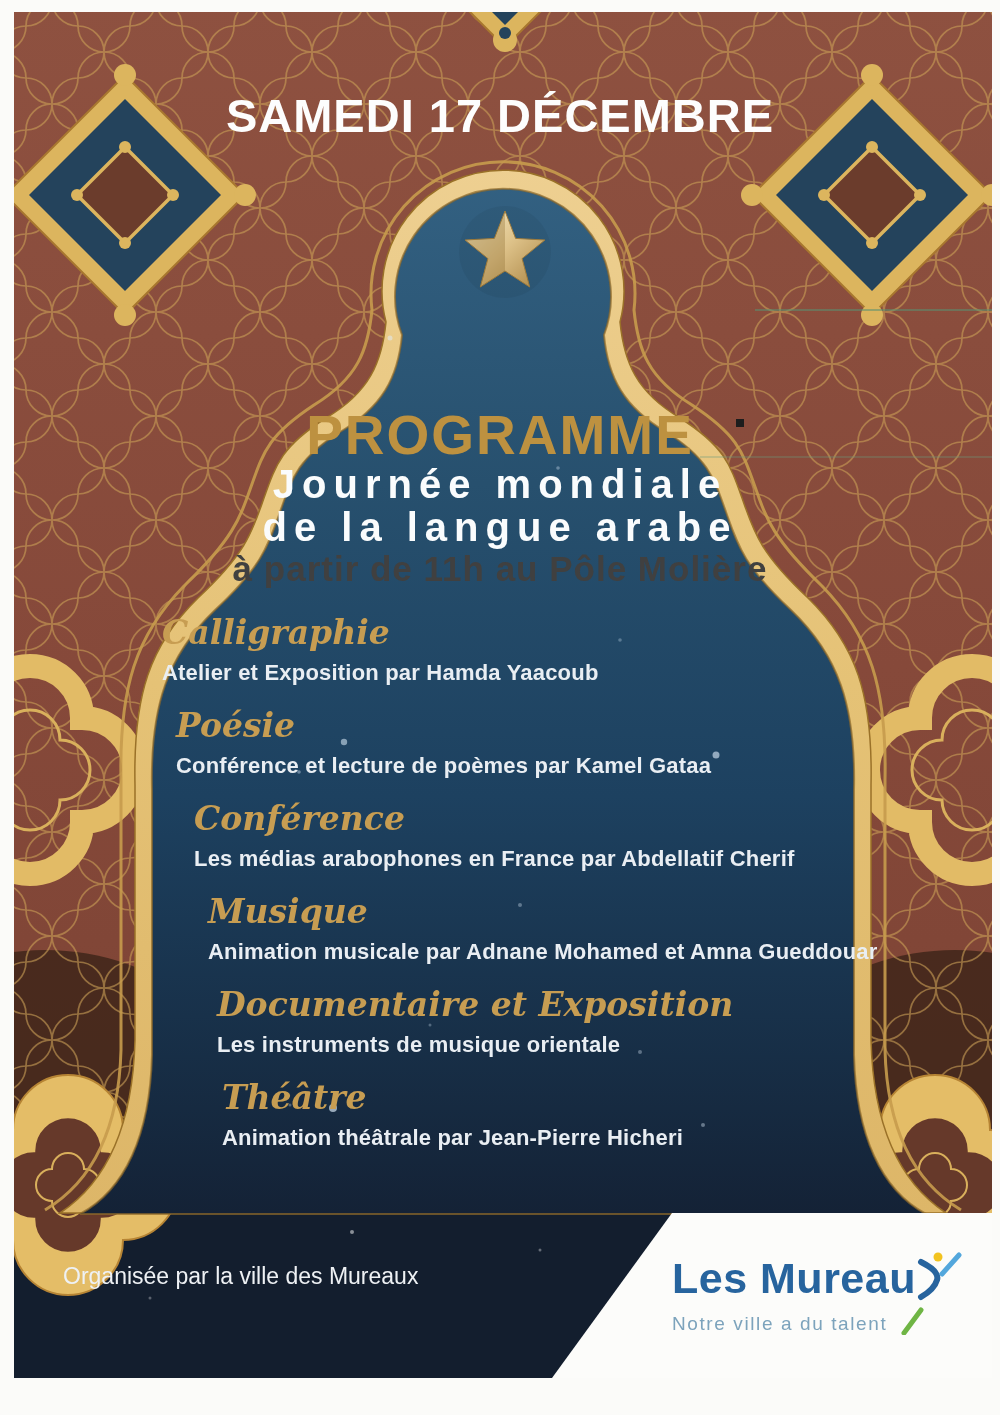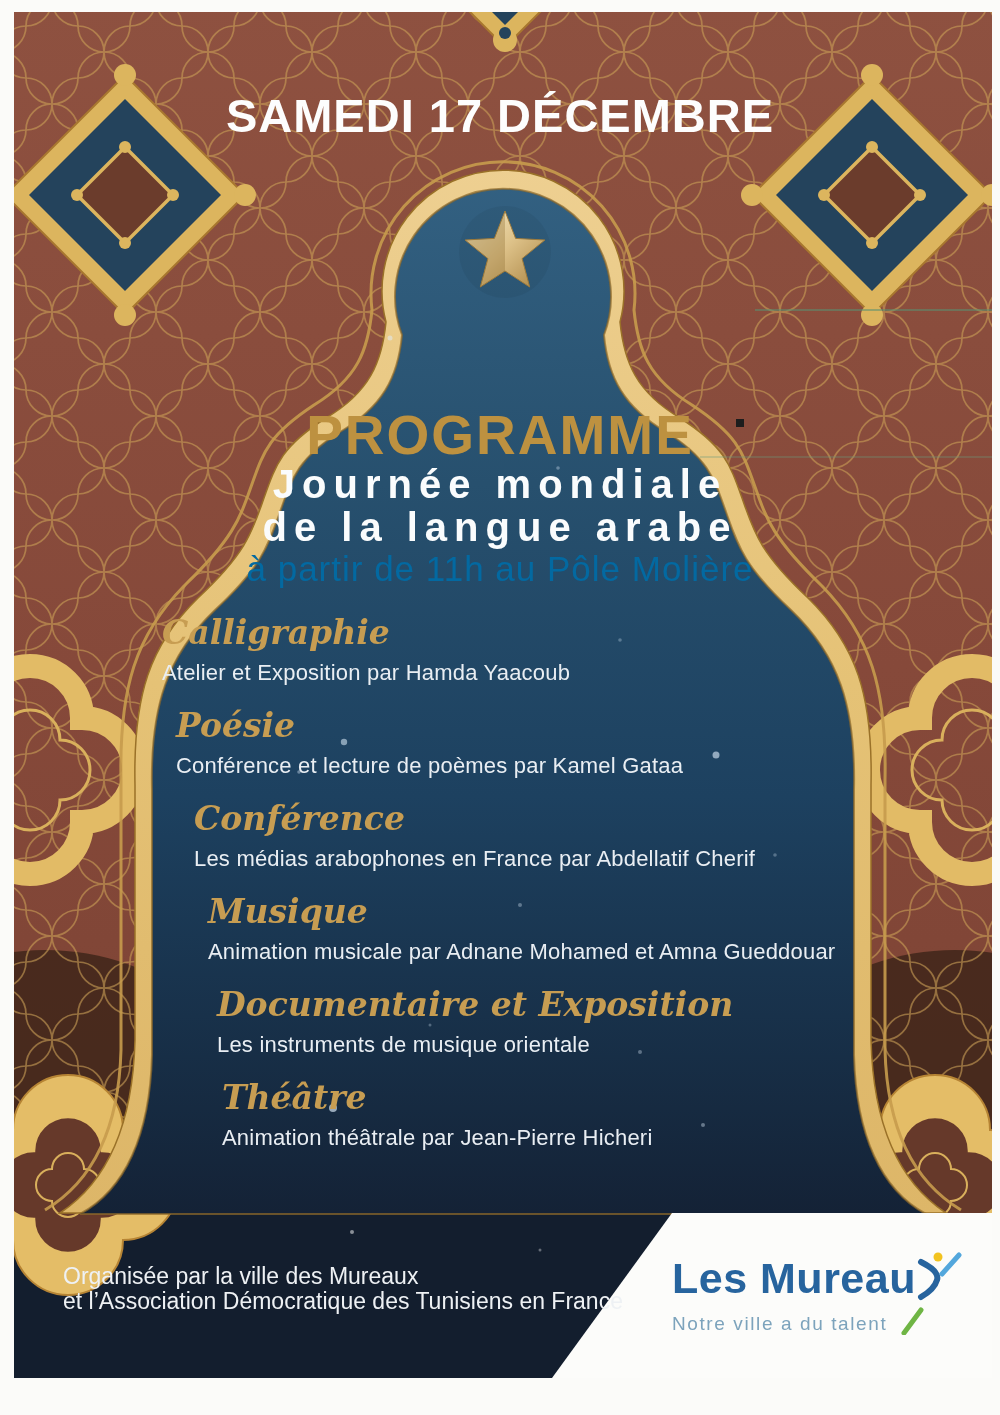--- a/index.html
+++ b/index.html
@@ -7,25 +7,25 @@
         font-family:"Liberation Sans",sans-serif;}
   .page svg.bg{position:absolute;left:0;top:0;}
   .t{position:absolute;white-space:nowrap;}
   .date-banner{left:0;top:88px;width:1000px;text-align:center;color:#fdfdfd;
     font-size:47px;font-weight:700;letter-spacing:1px;}
   .title-program{left:0;top:403px;width:1000px;text-align:center;color:#bd9140;
     font-size:55px;font-weight:700;letter-spacing:2px;}
   .subtitle{left:0;width:1000px;text-align:center;color:#fafcfd;font-size:40px;font-weight:700;letter-spacing:7px;}
   .sub1{top:462px;}
   .sub2{top:505px;}
-  .details-line{left:0;top:549px;width:1000px;text-align:center;color:#0369a1;font-size:35px;font-weight:400;letter-spacing:1px;}
+  .details-line{left:0;top:549px;width:1000px;text-align:center;color:#404040;font-size:35px;font-weight:700;letter-spacing:1px;}
   .prog-item{position:absolute;margin-left:12px;}
   .prog-cat{display:block;font-family:"DejaVu Serif",serif;font-style:italic;font-weight:700;
     font-size:33px;color:#c79d52;line-height:36px;letter-spacing:0px;}
-  .prog-desc{display:block;margin-top:9px;color:#e9eef3;font-size:22px;font-weight:400;line-height:26px;letter-spacing:0.2px;}
+  .prog-desc{display:block;margin-top:9px;color:#e9eef3;font-size:22px;font-weight:700;line-height:26px;letter-spacing:0.2px;}
   .organizer{left:63px;top:1264px;color:#eef1f4;font-size:23px;line-height:25px;white-space:normal;width:560px;}
   .logo-box{left:672px;top:1256px;}
   .logo-row{display:flex;align-items:flex-start;}
   .logo-text{color:#27649e;font-size:43px;font-weight:700;letter-spacing:0.5px;line-height:44px;}
   .logo-x{margin-left:1px;margin-top:-6px;}
   .tagline-row{display:flex;align-items:center;margin-top:9px;}
   .logo-tagline{color:#7ca3bc;font-size:19px;font-weight:400;letter-spacing:1.6px;line-height:22px;}
   .tag-slash{margin-left:14px;margin-top:-6px;}
 </style>
 </head>
@@ -219,21 +219,20 @@
     <span class="prog-cat">Théâtre</span>
     <span class="prog-desc">Animation théâtrale par Jean-Pierre Hicheri</span>
   </div>
   <div class="t prog-item" style="left:205px;top:987px;">
     <span class="prog-cat">Documentaire et Exposition</span>
     <span class="prog-desc">Les instruments de musique orientale</span>
   </div>
 
   <div class="t organizer">
     <span>Organisée par la ville des Mureaux</span><br>
-    <span>et l’Association Démocratique des Tunisiens en France</span>
   </div>
 
   <div class="t logo-box">
     <div class="logo-row">
       <span class="logo-text">Les Mureau</span>
       <svg class="logo-x" width="48" height="54" viewBox="0 0 48 54">
         <path d="M4,12 C16,18 22,24 20,30 C18,37 11,43 4,47" fill="none" stroke="#27649e" stroke-width="6" stroke-linecap="round"></path>
         <line x1="25" y1="24" x2="42" y2="5" stroke="#53a7dc" stroke-width="5" stroke-linecap="round"></line>
         <circle cx="21" cy="7" r="4.5" fill="#f2c31f"></circle>
       </svg>

